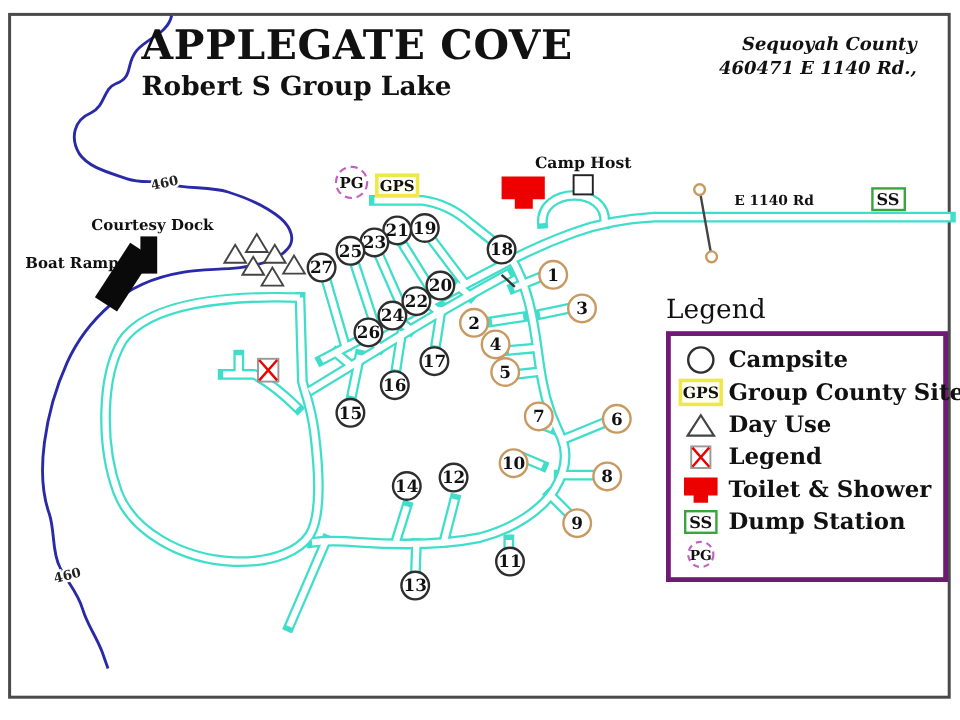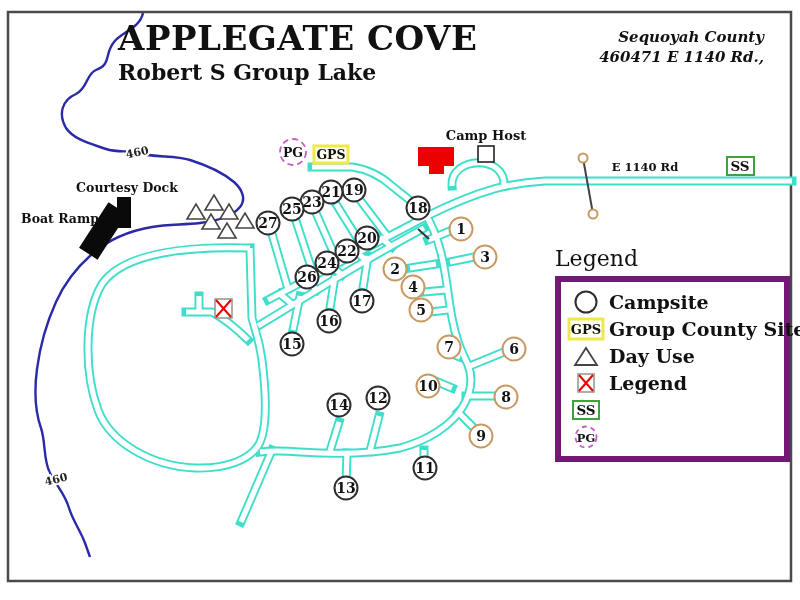--- a/index.html
+++ b/index.html
@@ -13,21 +13,21 @@
   .contour-label{font-size:11px;font-weight:bold;fill:#222;paint-order:stroke;stroke:#fff;stroke-width:4px;}
   .maplabel{font-weight:bold;fill:#111;}
   .site-num{font-size:14px;font-weight:bold;fill:#111;text-anchor:middle;}
   .title-block{position:absolute;left:118px;top:20px;width:372px;text-align:left;}
   .title-block .t1{font-size:34px;font-weight:bold;letter-spacing:.5px;line-height:1.1;}
   .title-block .t2{font-size:22px;font-weight:bold;margin-top:2px;}
   .address{position:absolute;left:500px;top:28px;width:264px;text-align:right;
            font-style:italic;font-weight:bold;font-size:15px;line-height:1.32;}
   .legend{position:absolute;left:555px;top:246px;width:235px;}
   .legend-title{font-size:22px;font-weight:normal;margin-bottom:5px;}
-  .legend-box{border:6px solid #701a75;background:#fff;padding:6px 2px;display:flex;flex-direction:column;}
+  .legend-box{border:4px solid #701a75;background:#fff;padding:6px 2px;display:flex;flex-direction:column;}
   .legend-row{display:flex;align-items:center;height:27px;}
   .legend-row .ic{width:46px;display:flex;justify-content:center;flex:none;}
   .legend-row .lb{font-size:19px;font-weight:bold;white-space:nowrap;}
   .badge-txt{font-weight:bold;fill:#111;text-anchor:middle;}
 </style>
 </head>
 <body>
 
 <div class="page" style="--road: #3FDECB; --shore: #2A2AA8;">
 
@@ -253,28 +253,37 @@
       <div class="legend-row">
         <span class="ic">
           <svg width="40" height="26">
             <rect x="12" y="4" width="16" height="18" fill="#fff" stroke="#999" stroke-width="1.6"></rect>
             <path d="M13 5 L27 21 M27 5 L13 21" stroke="#EC0000" stroke-width="2" fill="none"></path>
           </svg>
         </span>
         <span class="lb">Legend</span>
       </div>
 
+      <div class="legend-row">
+        <span class="ic">
+          <svg width="40" height="26">
+              <path d="M6 3 h28 v15 h-8 v6 h-12 v-6 h-8 z" fill="#EC0000"></path>
+            </svg>
+        </span>
+        <span class="lb">Toilet &amp; Shower</span>
+      </div>
 
       <div class="legend-row">
         <span class="ic">
           <svg width="40" height="26">
             <rect x="7" y="4" width="26" height="18" fill="#fff" stroke="#3CA43C" stroke-width="2"></rect>
             <text class="badge-txt" x="20" y="18" font-size="13.5">SS</text>
           </svg>
         </span>
+        <span class="lb">Dump Station</span>
       </div>
 
       <div class="legend-row">
         <span class="ic">
           <svg width="40" height="26">
             <circle cx="20" cy="13" r="10.5" fill="#fff" stroke="#C45FC4" stroke-width="1.8" stroke-dasharray="5 4"></circle>
             <text class="badge-txt" x="20" y="17.5" font-size="11.5">PG</text>
           </svg>
         </span>
       </div>

